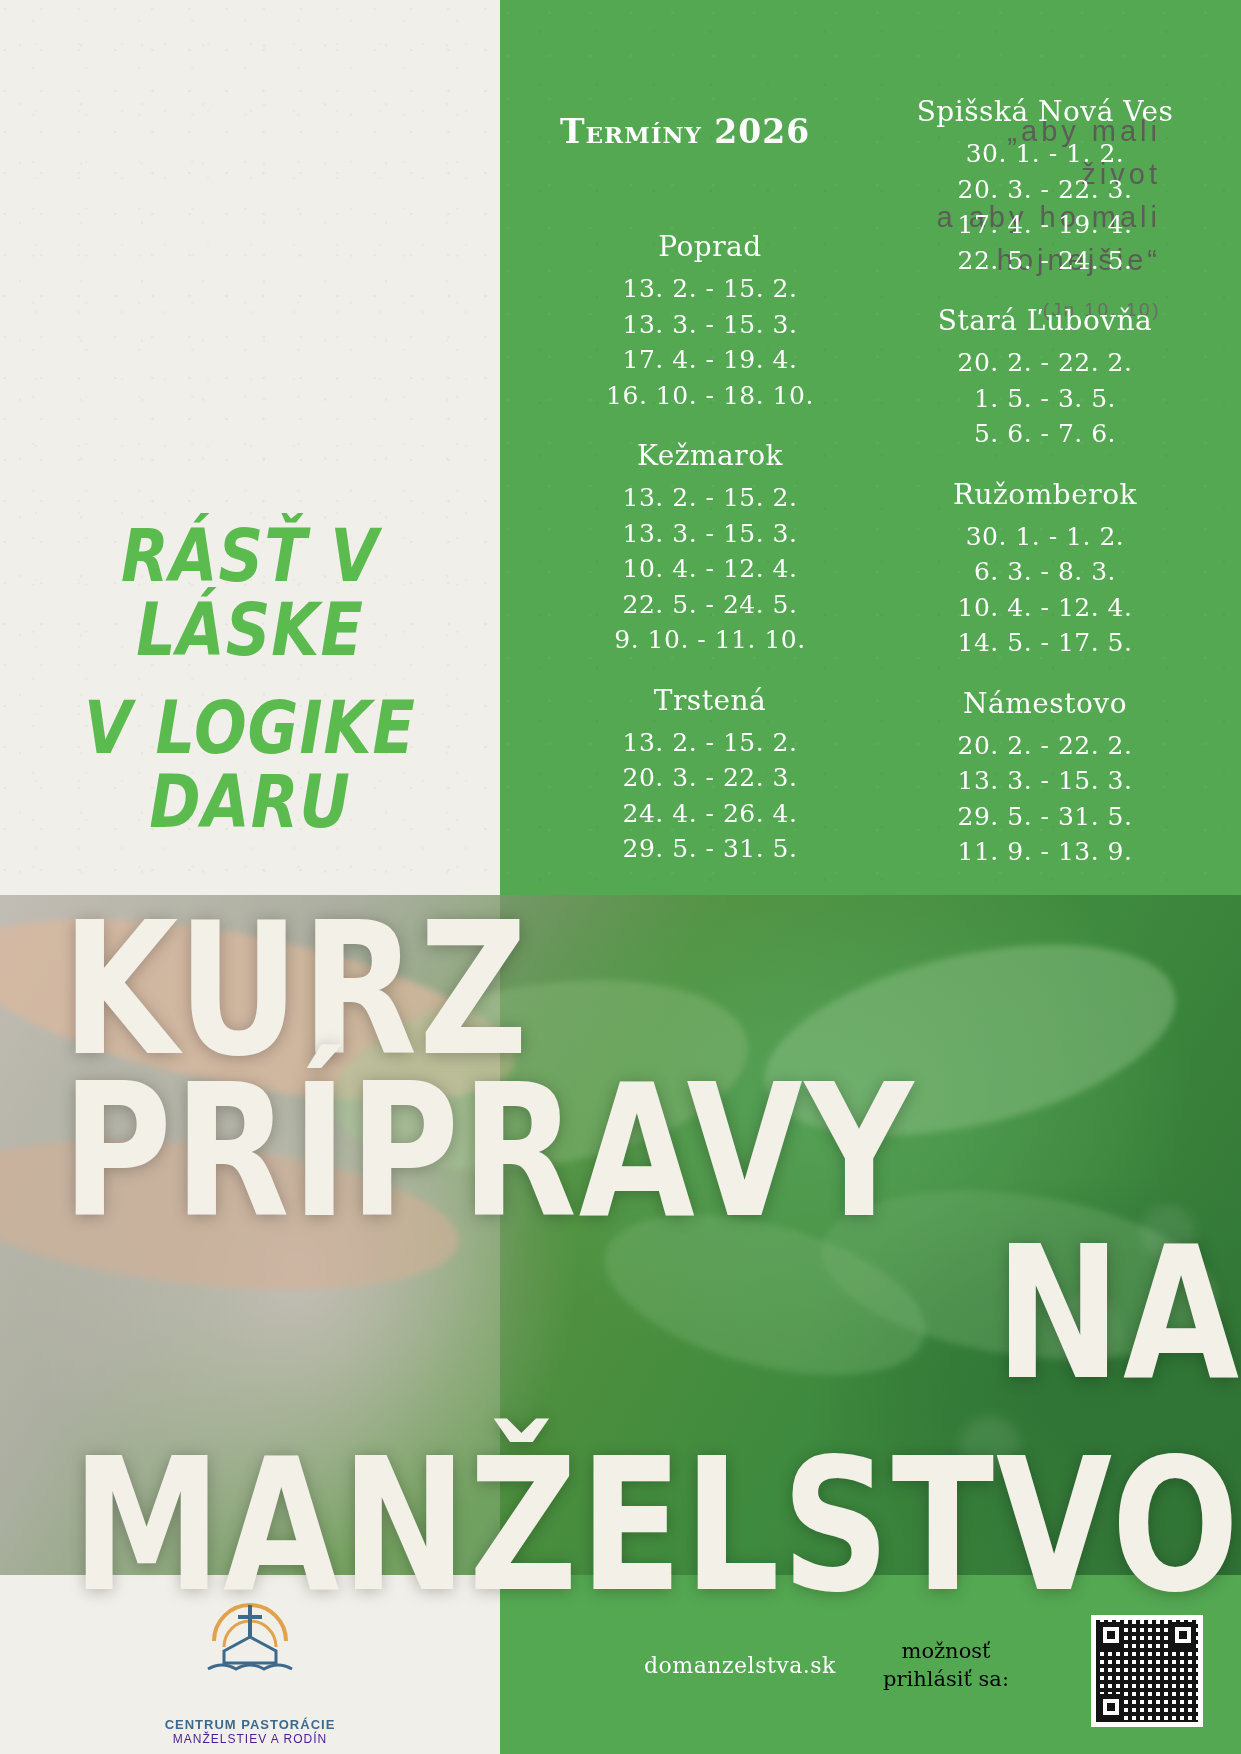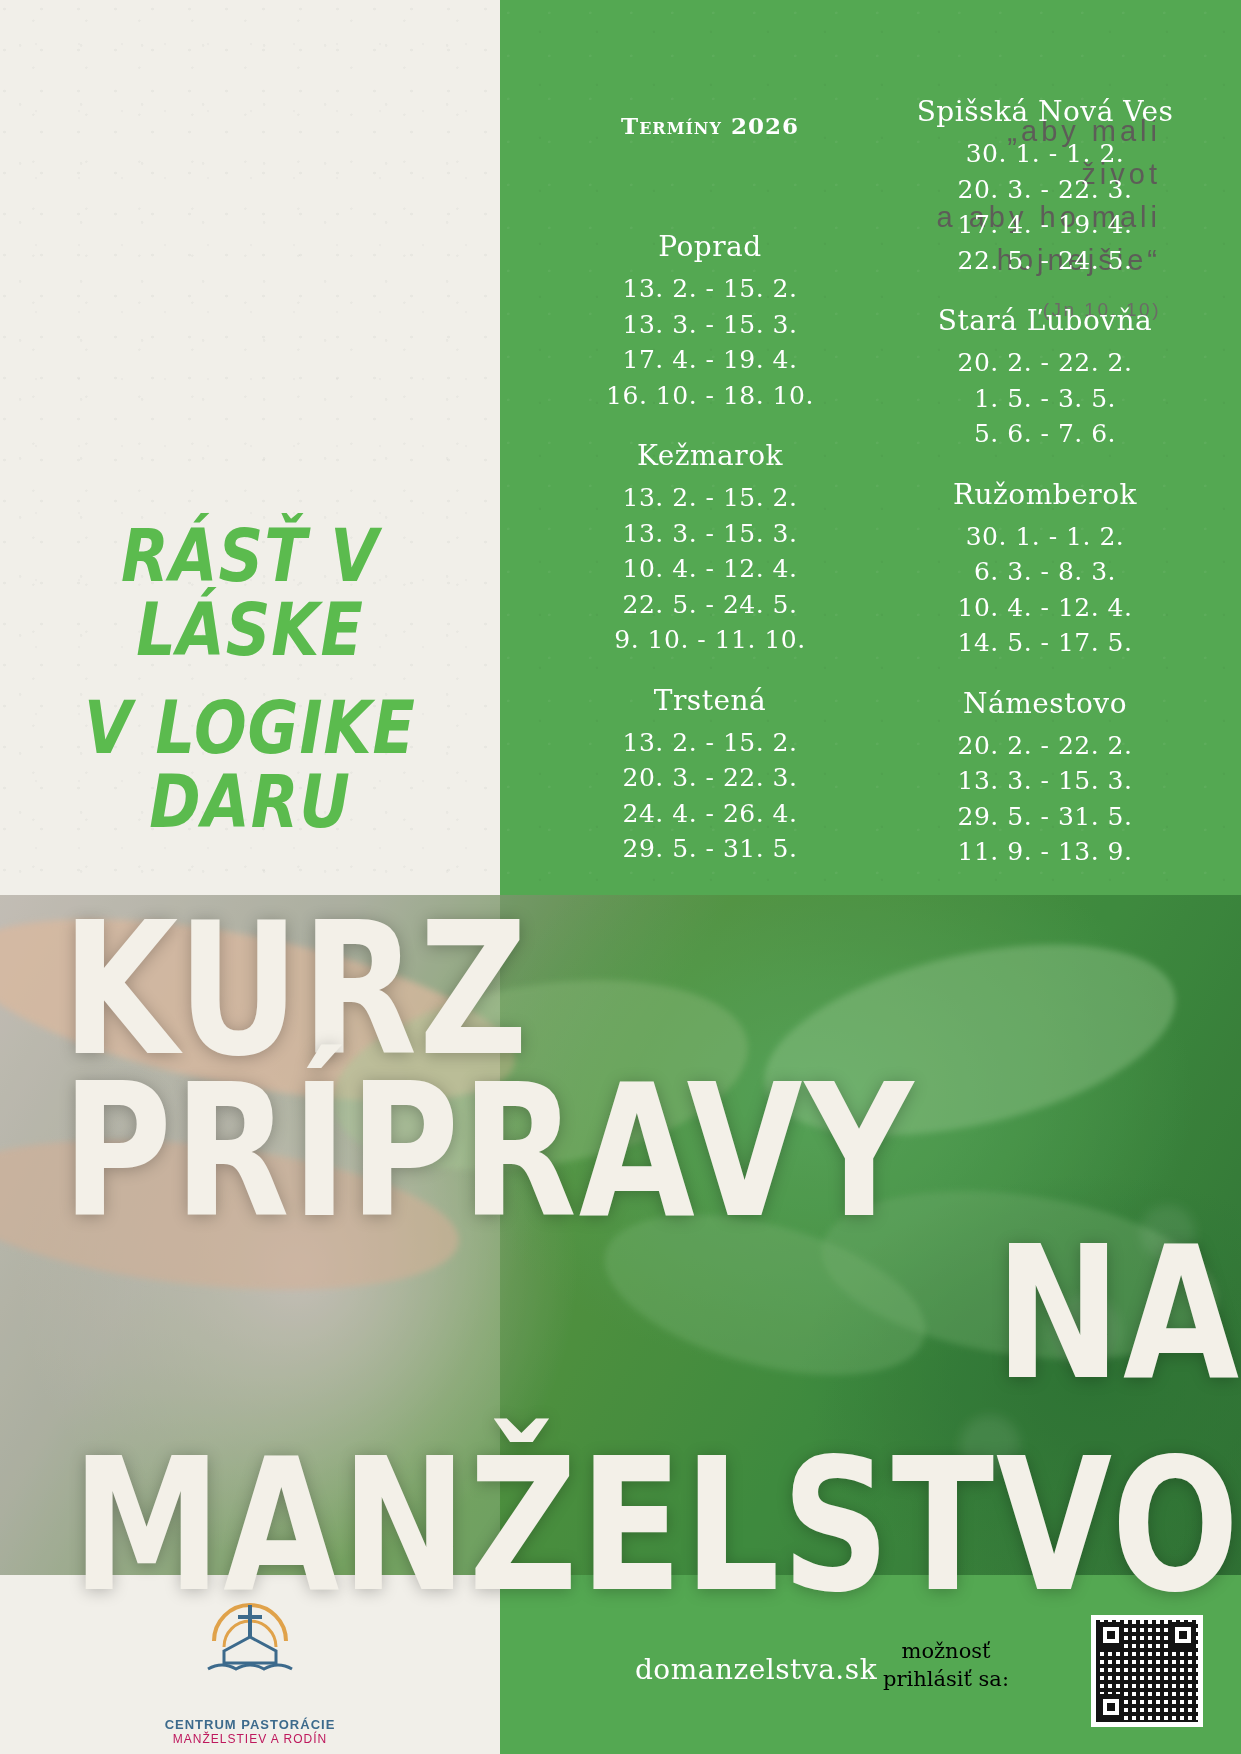--- a/index.html
+++ b/index.html
@@ -103,22 +103,22 @@
   .terms {
     position: absolute; left: 500px; top: 0;
     width: 741px; height: 895px;
     color: #ffffff;
     z-index: 4;
     font-family: "DejaVu Serif", serif;
   }
   .terms-title {
     position: absolute; left: 60px; top: 112px;
     width: 300px;
-    text-align: center;
-    font-size: 23px;
+    text-align: left;
+    font-size: 33px;
     font-weight: bold;
     letter-spacing: 1px;
     font-variant: small-caps;
   }
   .col {
     position: absolute;
     width: 320px;
   }
   .col-left { left: 50px; top: 230px; }
   .col-right { left: 385px; top: 95px; }
@@ -216,26 +216,26 @@
   }
   .logo-mark {
     width: 120px; height: 84px;
     margin: 0 auto 4px;
     position: relative;
   }
   .logo-text1 {
     font-size: 13px; font-weight: bold; letter-spacing: 1px; color: #3c6a8c; margin-top: 36px;
   }
   .logo-text2 {
-    font-size: 12px; letter-spacing: 1px; color: #be185d;
+    font-size: 12px; letter-spacing: 1px; color: #4c1d95;
   }
   .site {
-    position: absolute; left: 46px; top: 78px;
+    position: absolute; left: 30px; top: 78px;
     width: 420px; text-align: center;
-    color: #ffffff; font-size: 28px; letter-spacing: 0.5px;
+    color: #ffffff; font-size: 22px; letter-spacing: 0.5px;
     font-family: "DejaVu Serif", serif;
   }
   .signup {
     position: absolute; right: 210px; top: 62px;
     width: 170px; text-align: center;
     color: #000000; font-size: 21px; line-height: 1.35;
     font-family: "DejaVu Serif", serif;
   }
   .qr {
     position: absolute; right: 38px; top: 40px;

